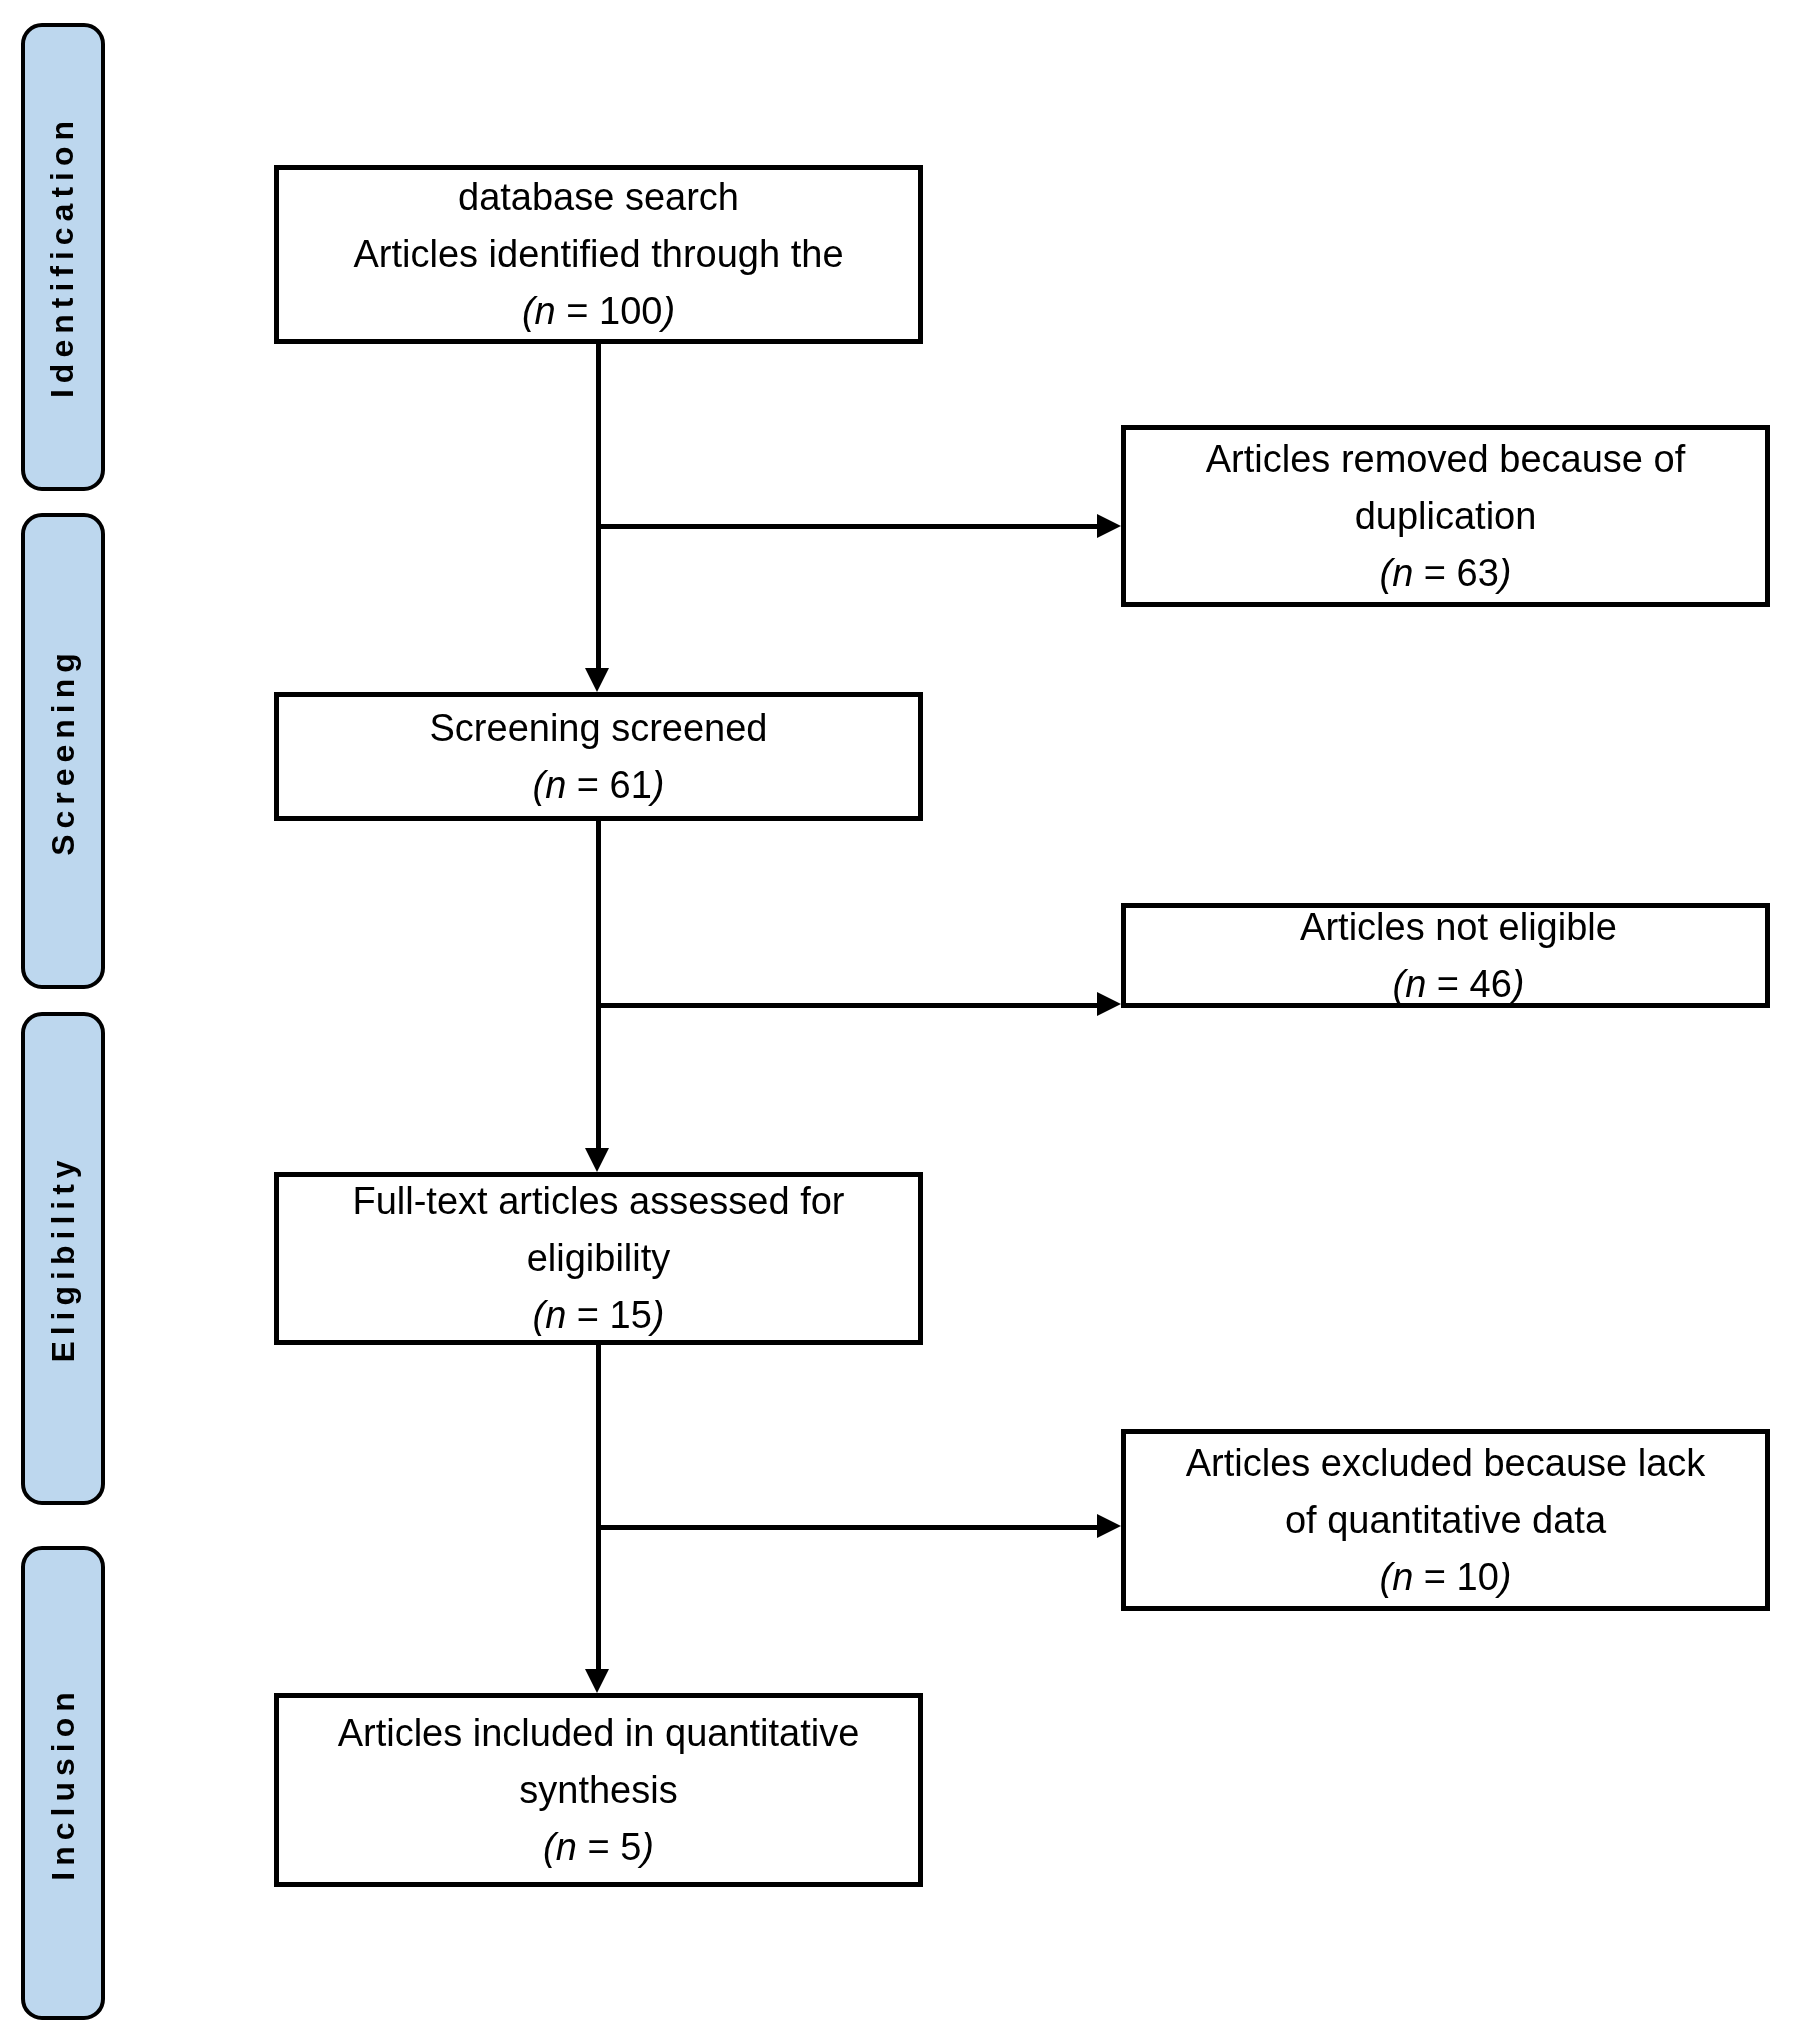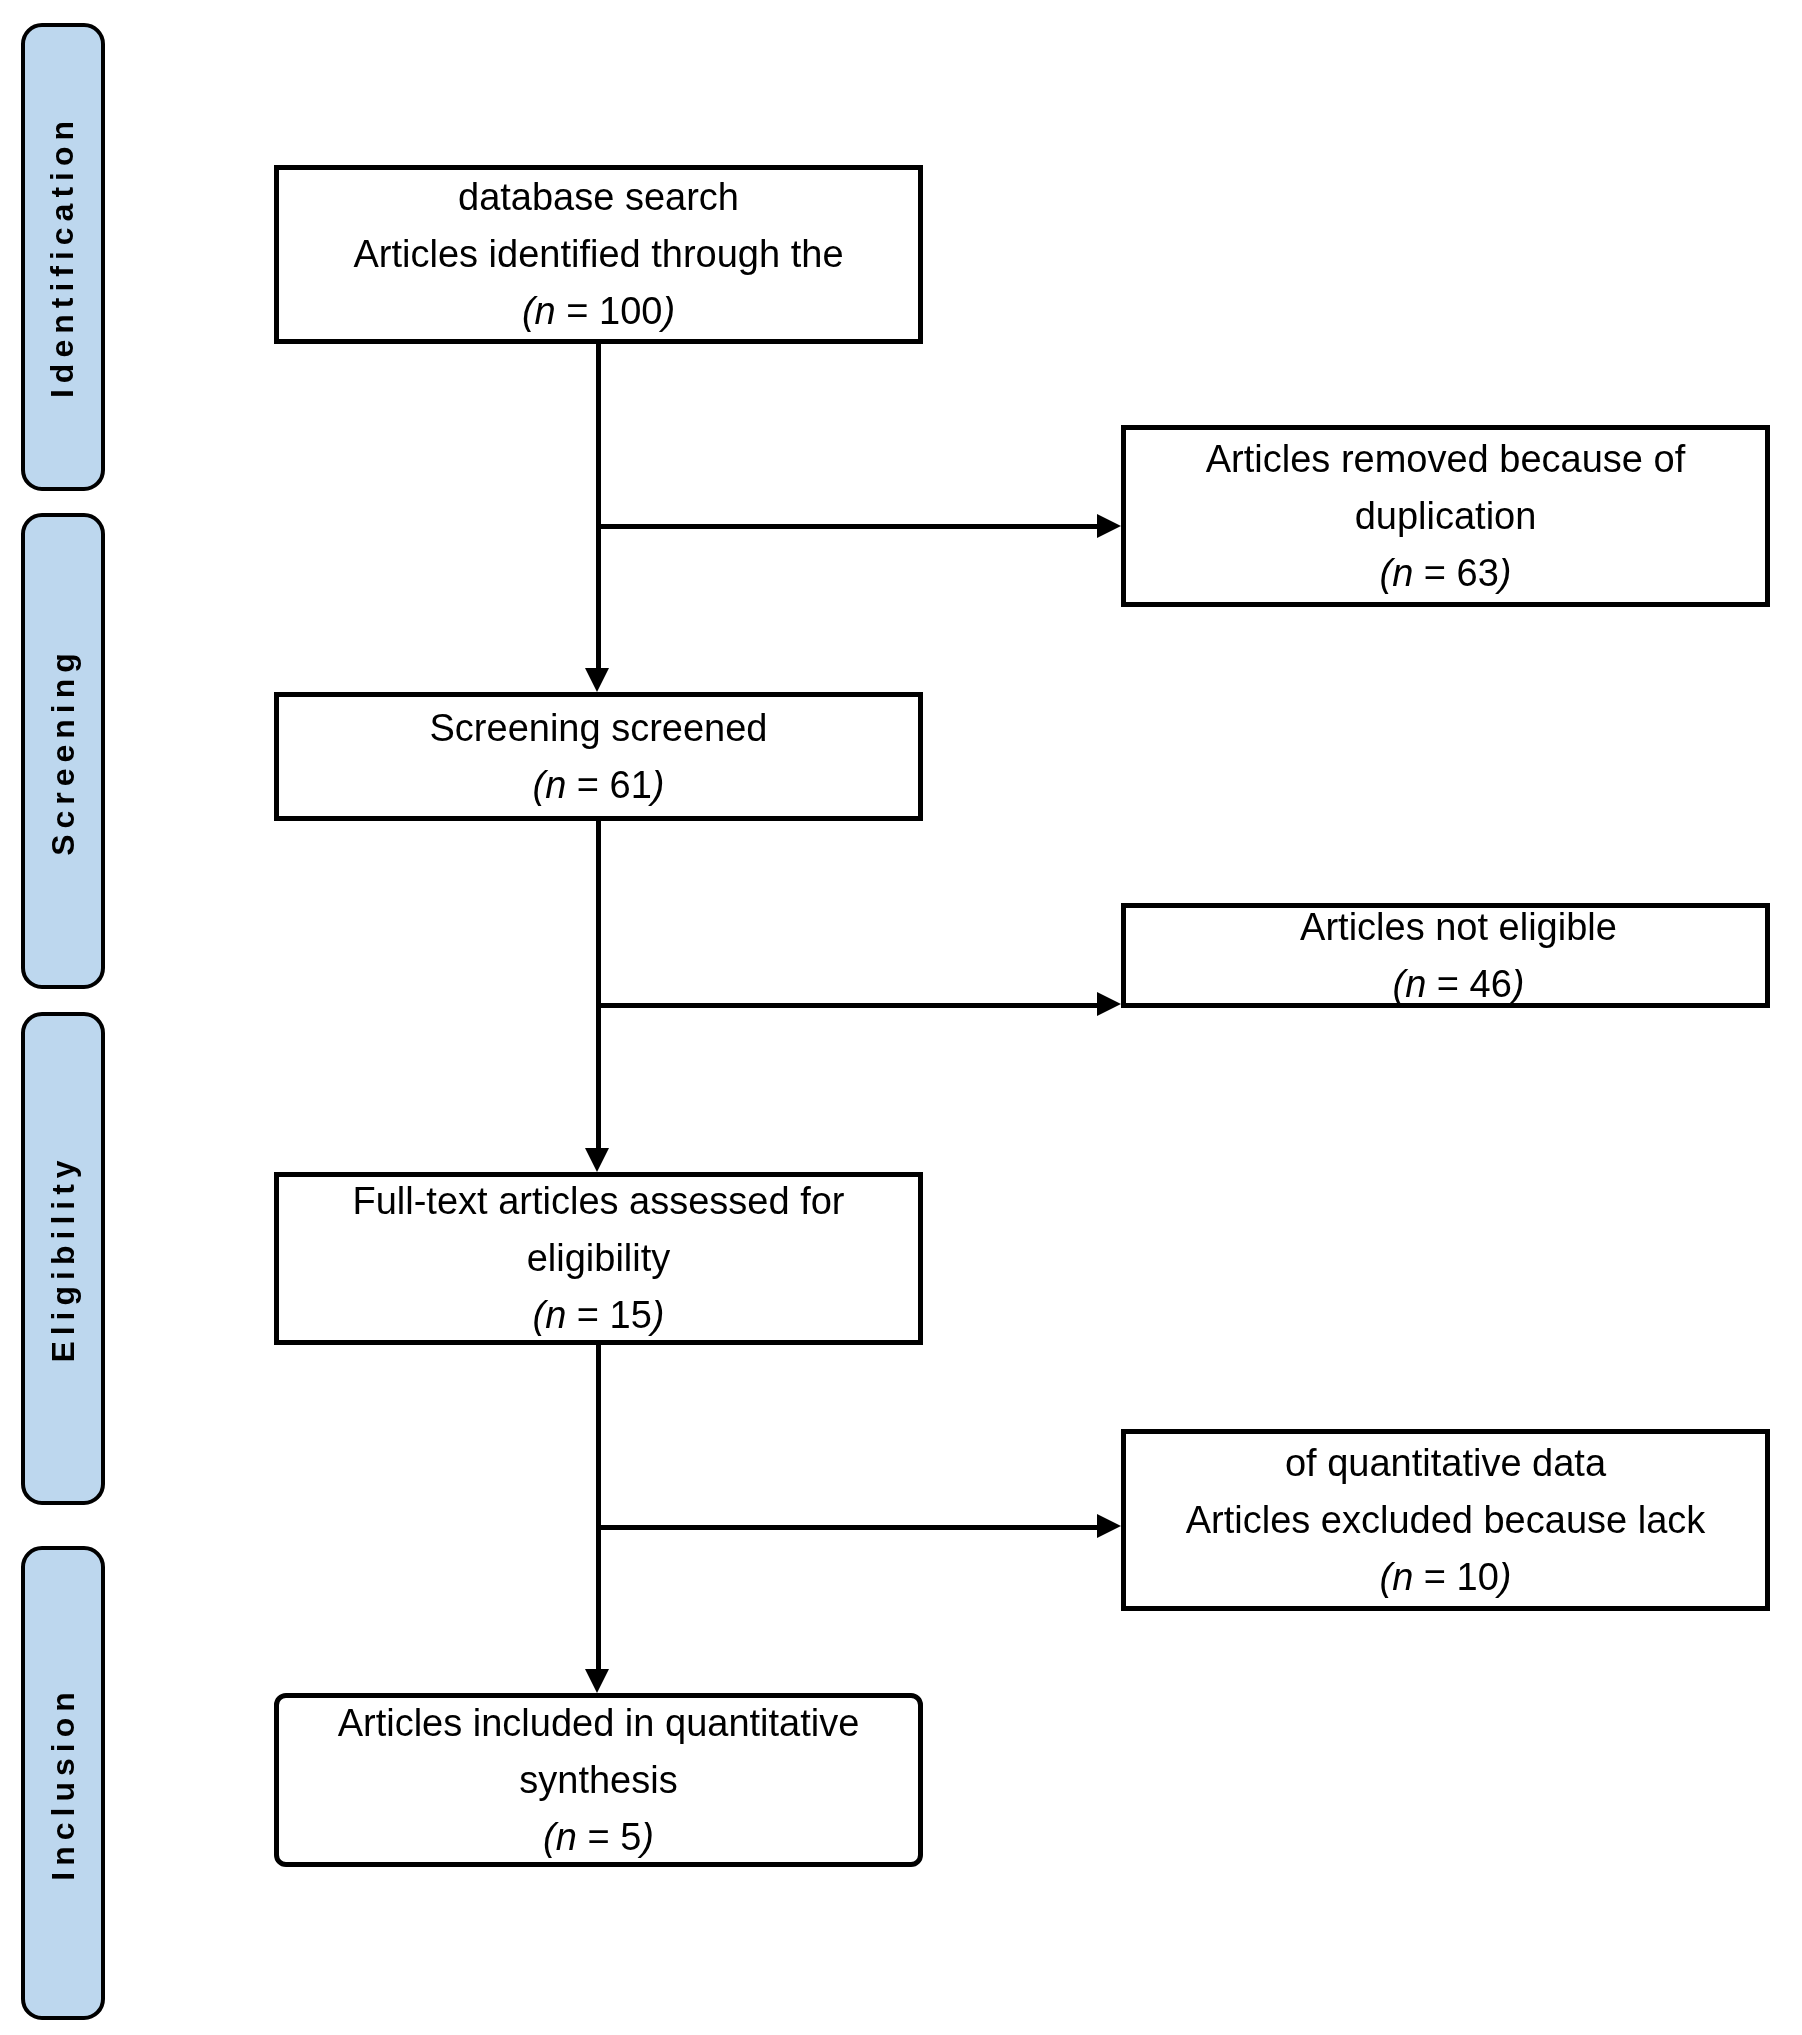--- a/index.html
+++ b/index.html
@@ -97,40 +97,40 @@
     <div>Screening screened</div>
     <div><span class="it">(n</span><span> = 61</span><span class="it">)</span></div>
   </div>
 
   <div class="box col-main" style="top:1172px;height:173px;text-align:right;">
     <div>Full-text articles assessed for</div>
     <div>eligibility</div>
     <div><span class="it">(n</span><span> = 15</span><span class="it">)</span></div>
   </div>
 
-  <div class="box col-main" style="top:1693px;height:174px;border-radius:12px;">
+  <div class="box col-main" style="top:1693px;height:194px;">
     <div>Articles included in quantitative</div>
     <div>synthesis</div>
     <div><span class="it">(n</span><span> = 5</span><span class="it">)</span></div>
   </div>
 
   <div class="box col-right" style="top:425px;height:182px;">
     <div>Articles removed because of</div>
     <div>duplication</div>
     <div><span class="it">(n</span><span> = 63</span><span class="it">)</span></div>
   </div>
 
   <div class="box col-right" style="top:903px;height:105px;padding-left:32px;">
     <div>Articles not eligible</div>
     <div><span class="it">(n</span><span> = 46</span><span class="it">)</span></div>
   </div>
 
   <div class="box col-right" style="top:1429px;height:182px;">
+    <div>Articles excluded because lack</div>
     <div>of quantitative data</div>
-    <div>Articles excluded because lack</div>
     <div><span class="it">(n</span><span> = 10</span><span class="it">)</span></div>
   </div>
 
   <div class="vline" style="top:342px;height:327px;"></div>
   <div class="vline" style="top:819px;height:329px;"></div>
   <div class="vline" style="top:1343px;height:326px;"></div>
 
   <div class="hline" style="left:598px;top:524px;width:500px;"></div>
   <div class="hline" style="left:598px;top:1003px;width:500px;"></div>
   <div class="hline" style="left:598px;top:1525px;width:500px;"></div>

